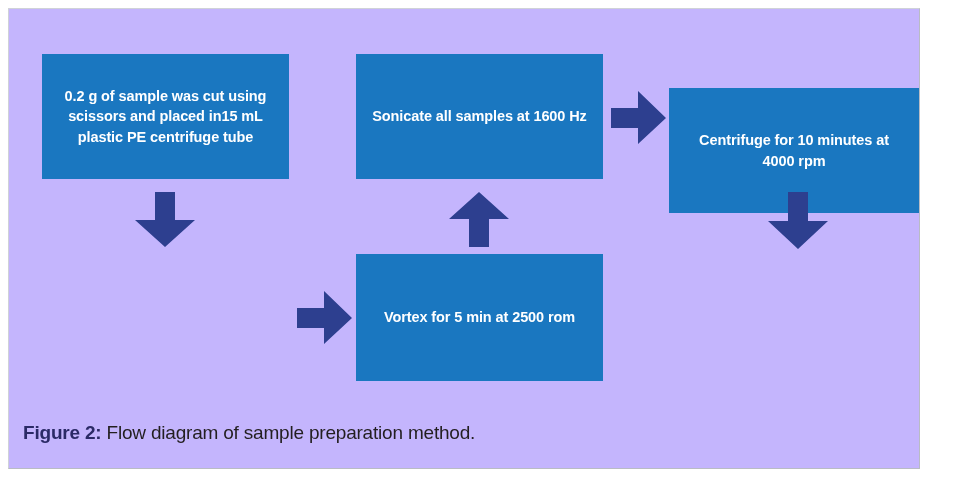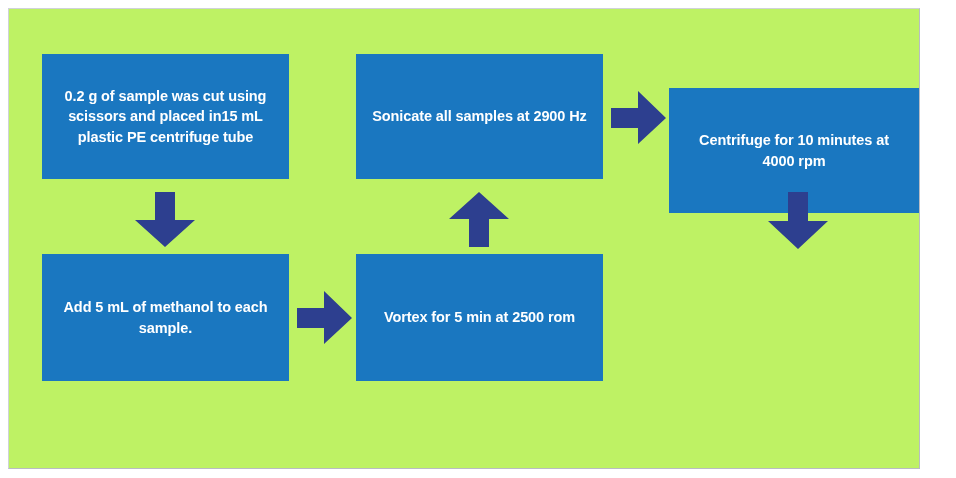--- a/index.html
+++ b/index.html
@@ -10,21 +10,21 @@
     background: #ffffff;
     font-family: "Liberation Sans", sans-serif;
   }
 
   #figure-frame {
     position: absolute;
     left: 8px;
     top: 8px;
     width: 912px;
     height: 461px;
-    background: #bef264;
+    background: #c4b5fd;
     border: 1px solid #cfd2d8;
     border-bottom-color: #b9bcc4;
     border-right-color: #b9bcc4;
   }
 
   
   #diagram {
     position: absolute;
     left: 0;
     top: 0;
@@ -86,25 +86,24 @@
 </style>
 </head>
 <body>
 
 <div id="figure-frame">
 
   <div id="diagram">
 
     <div class="flow-box col-1 row-1">0.2 g of sample was cut using scissors and placed in15 mL plastic PE centrifuge tube</div>
 
-    <div class="flow-box col-2 row-1">Sonicate all samples at 2900 Hz</div>
+    <div class="flow-box col-2 row-1">Sonicate all samples at 1600 Hz</div>
 
     <div class="flow-box col-3 row-1">Centrifuge for 10 minutes at 4000 rpm</div>
 
-    <div class="flow-box col-1 row-2">Add 5 mL of methanol to each sample.</div>
 
     <div class="flow-box col-2 row-2">Vortex for 5 min at 2500 rom</div>
 
 
     <div class="arrow" style="left:124px; top:183px;">
       <svg width="64" height="56" viewBox="0 0 64 56" aria-hidden="true">
         <polygon points="22,0 42,0 42,28 62,28 32,55 2,28 22,28" fill="#2d3f8f"></polygon>
       </svg>
     </div>
 
@@ -127,14 +126,17 @@
     </div>
 
     <div class="arrow" style="left:757px; top:183px;">
       <svg width="64" height="58" viewBox="0 0 64 58" aria-hidden="true">
         <polygon points="22,0 42,0 42,29 62,29 32,57 2,29 22,29" fill="#2d3f8f"></polygon>
       </svg>
     </div>
 
   </div>
 
+  <div id="caption">
+    <span class="fig-label">Figure 2:</span><span class="fig-text"> </span><span class="fig-text">Flow diagram of sample preparation method.</span>
+  </div>
 
 </div>
 
 </body></html>

